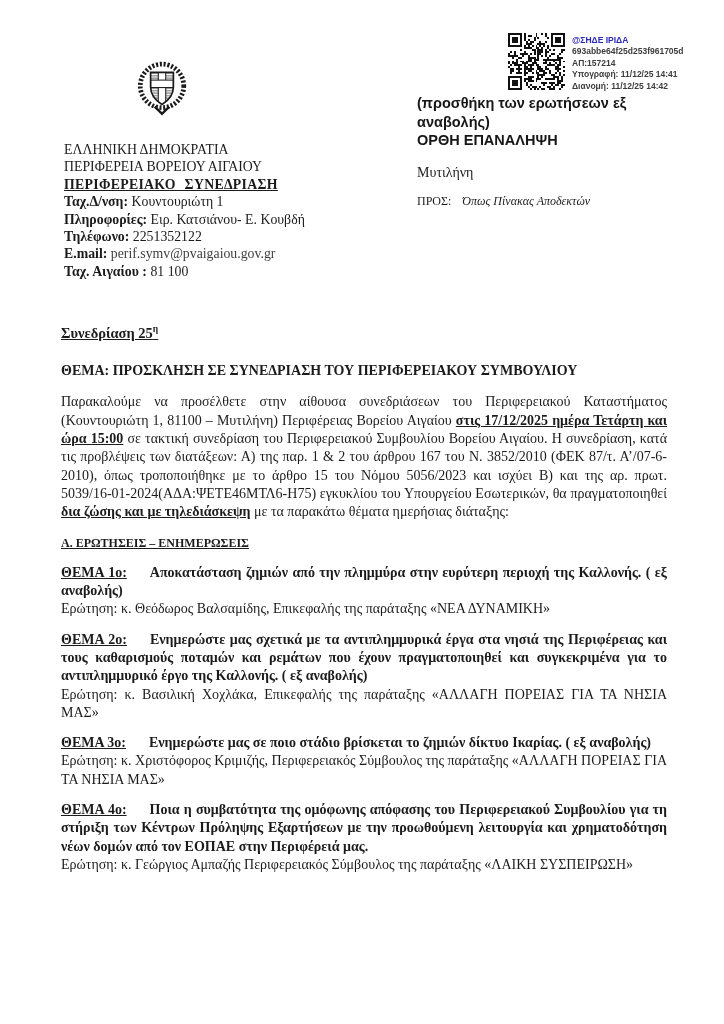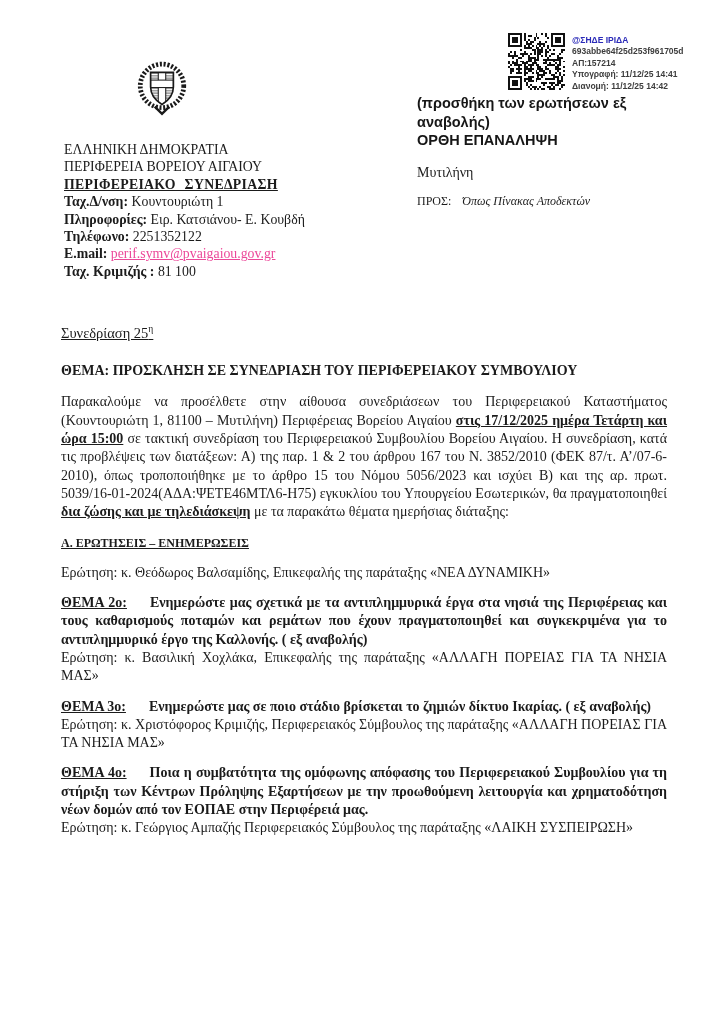--- a/index.html
+++ b/index.html
@@ -32,29 +32,29 @@
     font-family: "Liberation Sans", sans-serif;
     font-weight: bold; font-size: 14.5px; line-height: 18.5px; color: #161616;
   }
   .corr-place { font-family: "Liberation Serif", serif; font-weight: normal; font-size: 14px; margin-top: 14px; color: #1b1b1b; }
 
   
   .agency { position: absolute; left: 64px; top: 141px; font-size: 13.8px; line-height: 17.4px; }
   .agency-council { font-weight: bold; text-decoration: underline; word-spacing: 5px; letter-spacing: 0.3px; }
   .field-info { }
   .lbl { font-weight: bold; }
-  .email { color: #ec4899; text-decoration: underline; cursor: pointer; }
+  .email { color: #404040; cursor: pointer; }
 
   
   .to-line { position: absolute; left: 417px; top: 194px; font-size: 12px; }
   .to-value { font-style: italic; margin-left: 11px; }
 
   
   .docbody { position: absolute; left: 61px; top: 320px; width: 606px; font-size: 14px; line-height: 18.3px; }
-  .session { font-size: 14.5px; font-weight: normal; }
+  .session { font-size: 14.5px; font-weight: bold; }
   .session .u { text-decoration: underline; }
   .session sup { font-size: 9.5px; }
   .subject { margin-top: 20px; font-weight: bold; }
   .para { margin: 13px 0 0 0; text-align: justify; }
   .bu { font-weight: bold; text-decoration: underline; }
   .section-a { margin-top: 12px; font-weight: bold; text-decoration: underline; font-size: 12px; }
   .topic { margin-top: 12px; }
   .topic p { margin: 0; }
   .topic-head { font-weight: bold; text-align: justify; }
   .topic-num { text-decoration: underline; margin-right: 23px; }
@@ -118,41 +118,42 @@
     </div>
     <div class="field">
       <span class="lbl">Τηλέφωνο:</span>
       <span>2251352122</span>
     </div>
     <div class="field">
       <span class="lbl">E.mail:</span>
       <a class="email">perif.symv@pvaigaiou.gov.gr</a>
     </div>
     <div class="field">
-      <span class="lbl">Ταχ. Κριμιζής :</span>
+      <span class="lbl">Ταχ. Αιγαίου :</span>
       <span>81 100</span>
     </div>
   </div>
 
   <div class="to-line">
     <span>ΠΡΟΣ:</span><span class="to-value">Όπως Πίνακας Αποδεκτών</span>
   </div>
 
   <div class="docbody">
     <div class="session">
       <span class="u"><span>Συνεδρίαση 25</span><sup>η</sup></span>
     </div>
 
     <div class="subject">ΘΕΜΑ: ΠΡΟΣΚΛΗΣΗ ΣΕ ΣΥΝΕΔΡΙΑΣΗ ΤΟΥ ΠΕΡΙΦΕΡΕΙΑΚΟΥ ΣΥΜΒΟΥΛΙΟΥ</div>
 
     <p class="para"><span>Παρακαλούμε να προσέλθετε στην αίθουσα συνεδριάσεων του Περιφερειακού Καταστήματος (Κουντουριώτη 1, 81100 – Μυτιλήνη) Περιφέρειας Βορείου Αιγαίου </span><span class="bu">στις 17/12/2025 ημέρα Τετάρτη και ώρα 15:00</span><span> σε τακτική συνεδρίαση του Περιφερειακού Συμβουλίου Βορείου Αιγαίου. Η συνεδρίαση, κατά τις προβλέψεις των διατάξεων: Α) της παρ. 1 &amp; 2 του άρθρου 167 του Ν. 3852/2010 (ΦΕΚ 87/τ. Α’/07-6-2010), όπως τροποποιήθηκε με το άρθρο 15 του Νόμου 5056/2023 και ισχύει Β) και της αρ. πρωτ. 5039/16-01-2024(ΑΔΑ:ΨΕΤΕ46ΜΤΛ6-Η75) εγκυκλίου του Υπουργείου Εσωτερικών, θα πραγματοποιηθεί </span><span class="bu">δια ζώσης και με τηλεδιάσκεψη</span><span> με τα παρακάτω θέματα ημερήσιας διάταξης:</span></p>
 
     <div class="section-a">Α. ΕΡΩΤΗΣΕΙΣ – ΕΝΗΜΕΡΩΣΕΙΣ</div>
 
     <div class="topic">
+      <p class="topic-head"><span class="topic-num">ΘΕΜΑ 1ο:</span><span>Αποκατάσταση ζημιών από την πλημμύρα στην ευρύτερη περιοχή της Καλλονής. ( εξ αναβολής)</span></p>
       <p class="topic-q"><span>Ερώτηση:</span> <span>κ. Θεόδωρος Βαλσαμίδης, Επικεφαλής της παράταξης «ΝΕΑ ΔΥΝΑΜΙΚΗ»</span></p>
     </div>
 
     <div class="topic">
       <p class="topic-head"><span class="topic-num">ΘΕΜΑ 2ο:</span><span>Ενημερώστε μας σχετικά με τα αντιπλημμυρικά έργα στα νησιά της Περιφέρειας και τους καθαρισμούς ποταμών και ρεμάτων που έχουν πραγματοποιηθεί και συγκεκριμένα για το αντιπλημμυρικό έργο της Καλλονής. ( εξ αναβολής)</span></p>
       <p class="topic-q"><span>Ερώτηση:</span> <span>κ. Βασιλική Χοχλάκα, Επικεφαλής της παράταξης «ΑΛΛΑΓΗ ΠΟΡΕΙΑΣ ΓΙΑ ΤΑ ΝΗΣΙΑ ΜΑΣ»</span></p>
     </div>
 
     <div class="topic">
       <p class="topic-head"><span class="topic-num">ΘΕΜΑ 3ο:</span><span>Ενημερώστε μας σε ποιο στάδιο βρίσκεται το ζημιών δίκτυο Ικαρίας. ( εξ αναβολής)</span></p>

